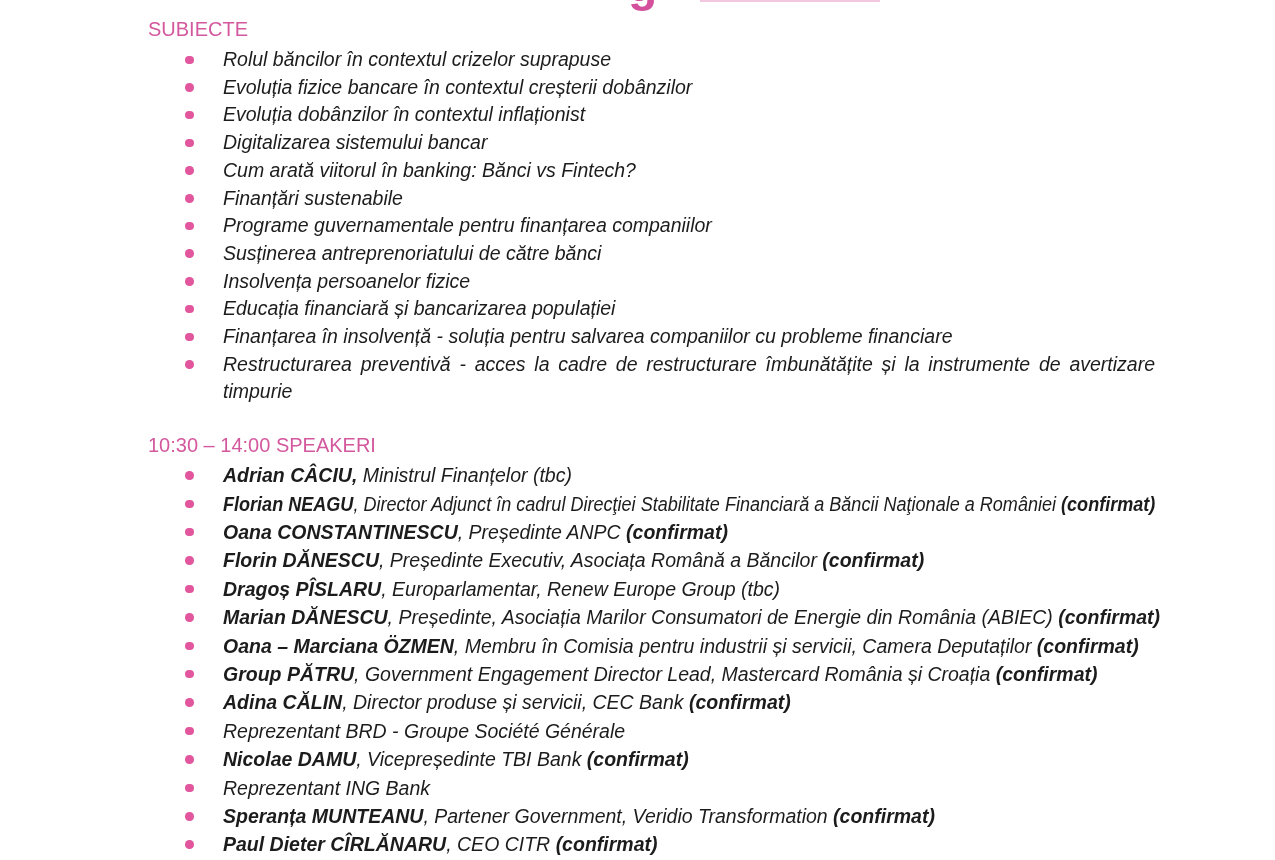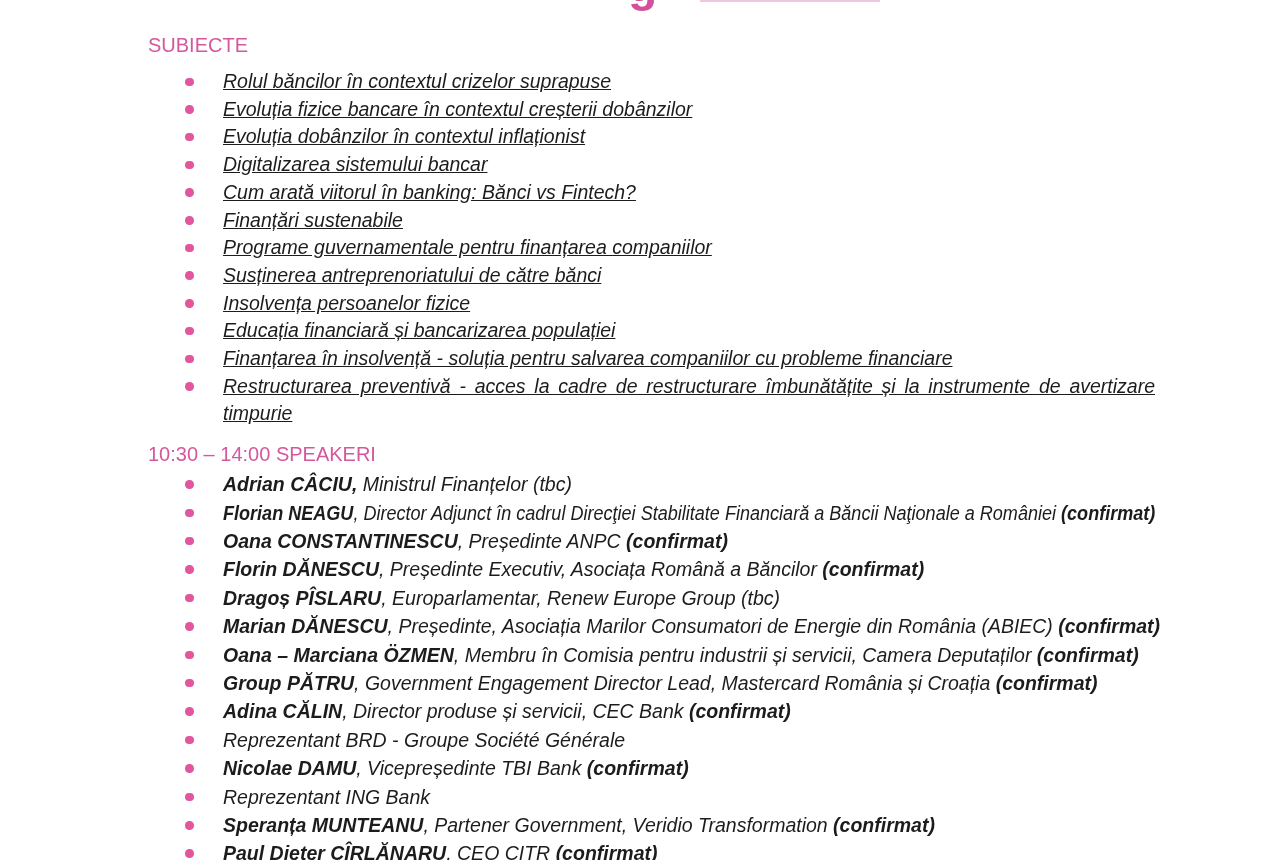--- a/index.html
+++ b/index.html
@@ -40,25 +40,25 @@
     width: 1007px;
   }
 
   .section-heading {
     margin: 0;
     font-size: 20px;
     font-weight: 400;
     line-height: 22px;
     color: #d4589e;
   }
-  #subjects-heading { margin-top: 34px; }
-  #speakers-heading { margin-top: 15px; }
+  #subjects-heading { margin-top: 18px; }
+  #speakers-heading { margin-top: 28px; }
 
   ul.doc-list { list-style: none; margin: 0; padding: 0; }
-  ul.subjects { margin-top: 12px; text-decoration: underline; }
+  ul.subjects { margin-top: 6px; }
   ul.speakers { margin-top: 5px; }
 
   li.doc-item { position: relative; padding-left: 75px; }
   li.subject-item {
     font-style: italic;
     font-size: 19.5px;
     line-height: 27.7px;
     text-align: justify;
   }
   li.speaker-item {

